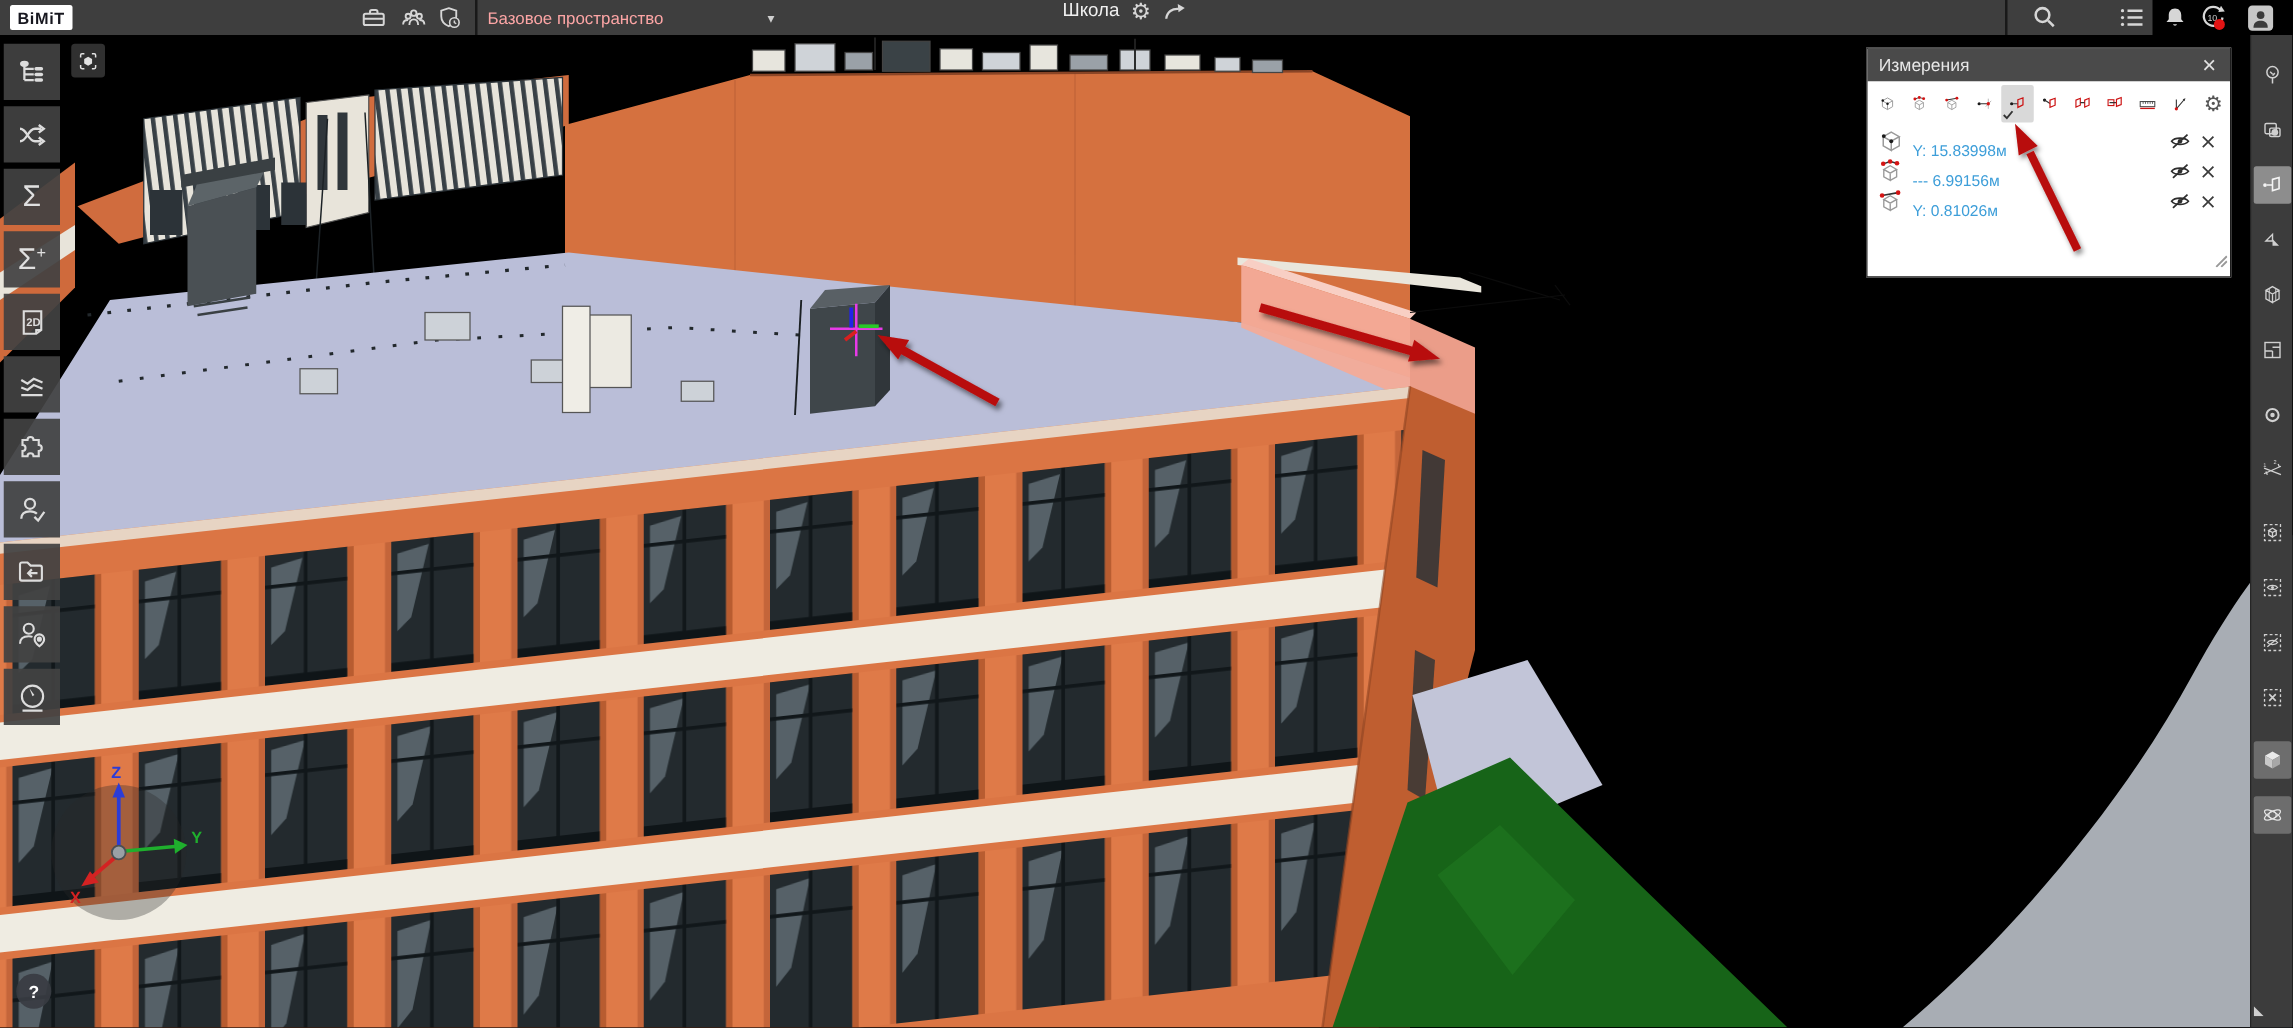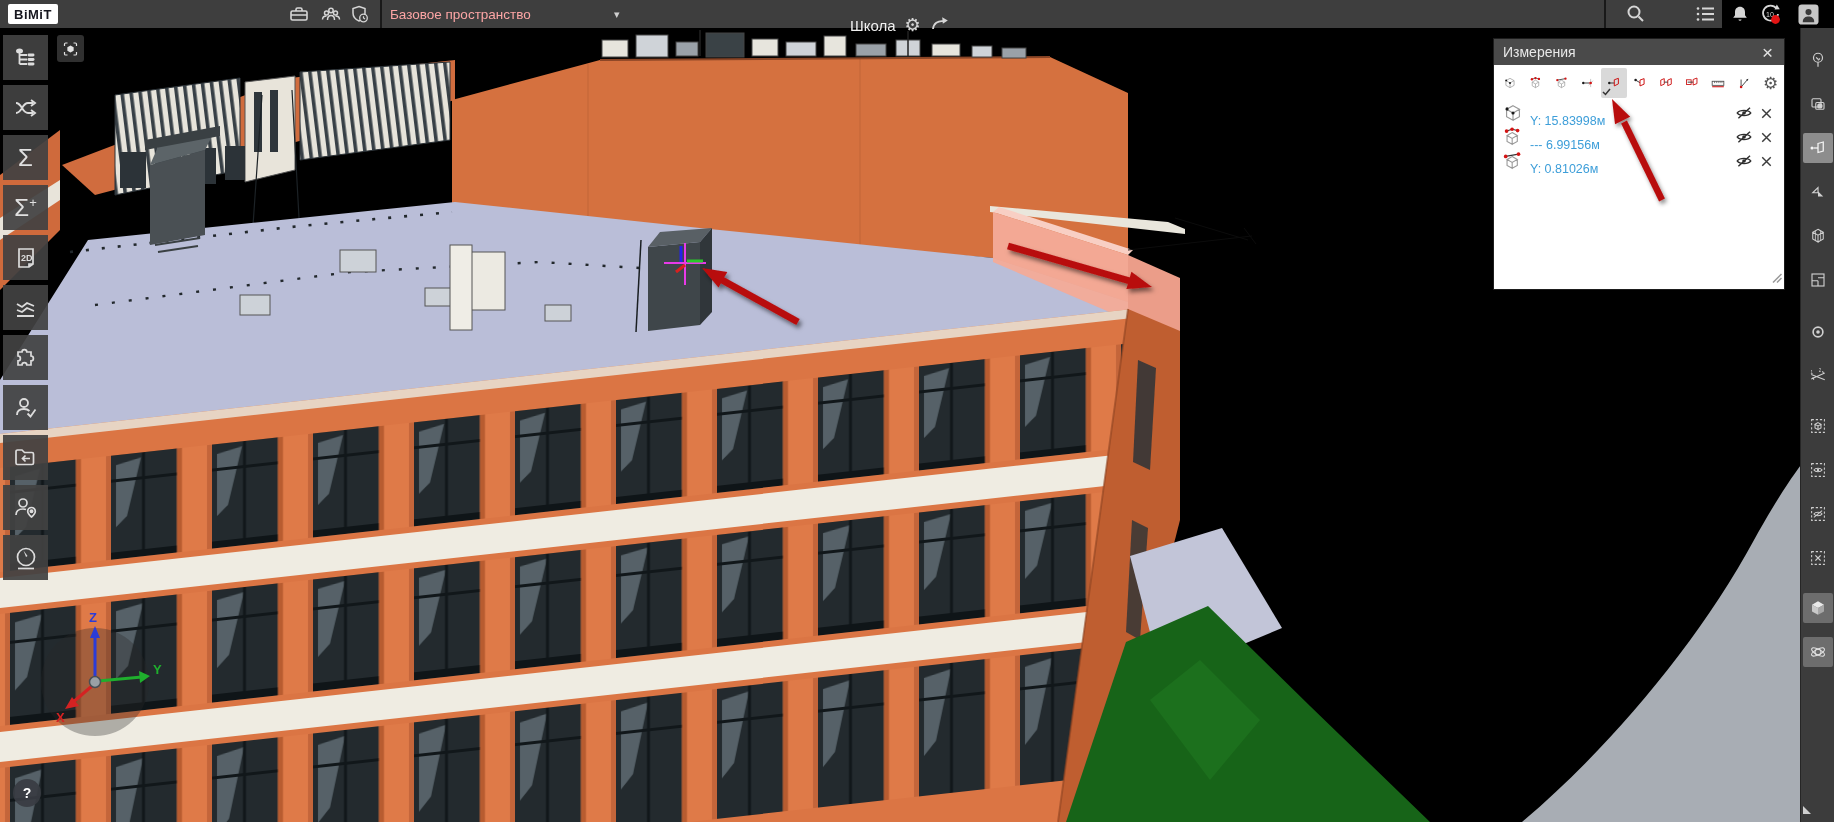--- a/index.html
+++ b/index.html
@@ -8,21 +8,21 @@
 
   
   .topbar{position:absolute;left:0;top:0;width:1722px;height:28px;background:#3e3e3e;z-index:70;}
   .logo{position:absolute;left:8px;top:4px;height:20px;background:#fff;border-radius:2px;
     padding:0 6px;display:flex;align-items:center;font-weight:bold;font-size:13px;color:#17171f;letter-spacing:.5px;}
   .tb-ico{position:absolute;top:3px;width:22px;height:22px;display:flex;align-items:center;justify-content:center;cursor:pointer;}
   .tb-div{position:absolute;top:0;width:2px;height:28px;background:#191919;}
   .space-sel{position:absolute;left:390px;top:0;height:28px;display:flex;align-items:center;
     color:#fca5a5;font-size:13.5px;cursor:pointer;}
   .space-caret{position:absolute;left:614px;top:0;height:28px;display:flex;align-items:center;color:#cfcfcf;font-size:11px;cursor:pointer;}
-  .tb-center{position:absolute;left:850px;top:11px;height:28px;display:flex;align-items:center;gap:9px;}
+  .tb-center{position:absolute;left:850px;top:0;height:28px;display:flex;align-items:flex-start;gap:9px;}
   .tb-title{color:#f0f0f0;font-size:15px;}
   .glyph-btn{color:#d6d6d6;font-size:18px;line-height:1;cursor:pointer;}
   .hist-wrap{position:absolute;left:1758px;top:2px;width:24px;height:24px;cursor:pointer;}
 
   
   .left-toolbar{position:absolute;left:3px;top:28px;width:45px;padding-top:7px;z-index:60;}
   .lt-btn{width:45px;height:45px;margin-bottom:5px;background:rgba(66,66,66,.93);border:0;
     display:flex;align-items:center;justify-content:center;color:#e0e0e0;cursor:pointer;}
   .lt-sigma{font-size:24px;color:#e0e0e0;}
   .lt-sigma sup{font-size:13px;}
@@ -36,21 +36,21 @@
     display:flex;align-items:center;justify-content:center;cursor:pointer;border-radius:2px;}
   .rb-btn.active{background:#8d8d8d;}
   .rb-btn.active2{background:#6d6d6d;}
   .rb-sp8{height:8px;flex:0 0 auto;} .rb-sp6{height:6px;flex:0 0 auto;}
   .rb-grip{position:absolute;left:2px;bottom:4px;}
 
   
   .scene{position:absolute;left:0;top:28px;z-index:1;}
 
   
-  .measure-panel{position:absolute;left:1493px;top:38px;width:292px;height:252px;background:#fff;
+  .measure-panel{position:absolute;left:1493px;top:38px;width:292px;height:184px;background:#fff;
     border:1px solid #1d1d1d;box-shadow:2px 3px 10px rgba(0,0,0,.55);z-index:40;box-sizing:border-box;}
   .mp-header{height:26px;background:#4a4a4a;display:flex;align-items:center;padding:0 9px;}
   .mp-title{color:#e8e8e8;font-size:14px;}
   .mp-close{margin-left:auto;background:none;border:0;color:#e2e2e2;font-size:19px;line-height:1;cursor:pointer;padding:0 2px;}
   .mp-tools{height:36px;display:flex;align-items:center;padding:0 3px;}
   .mp-tool{position:relative;width:26px;height:30px;border:0;background:transparent;display:flex;align-items:center;justify-content:center;cursor:pointer;}
   .mp-tool.selected{background:#d9d9d9;border-radius:2px;}
   .mp-tool .chk{position:absolute;left:1px;bottom:-1px;}
   .mp-gear{margin-left:auto;margin-right:3px;font-size:17px;color:#555;background:none;border:0;cursor:pointer;}
   .mp-row{height:24px;display:flex;align-items:center;padding:0 7px;}

